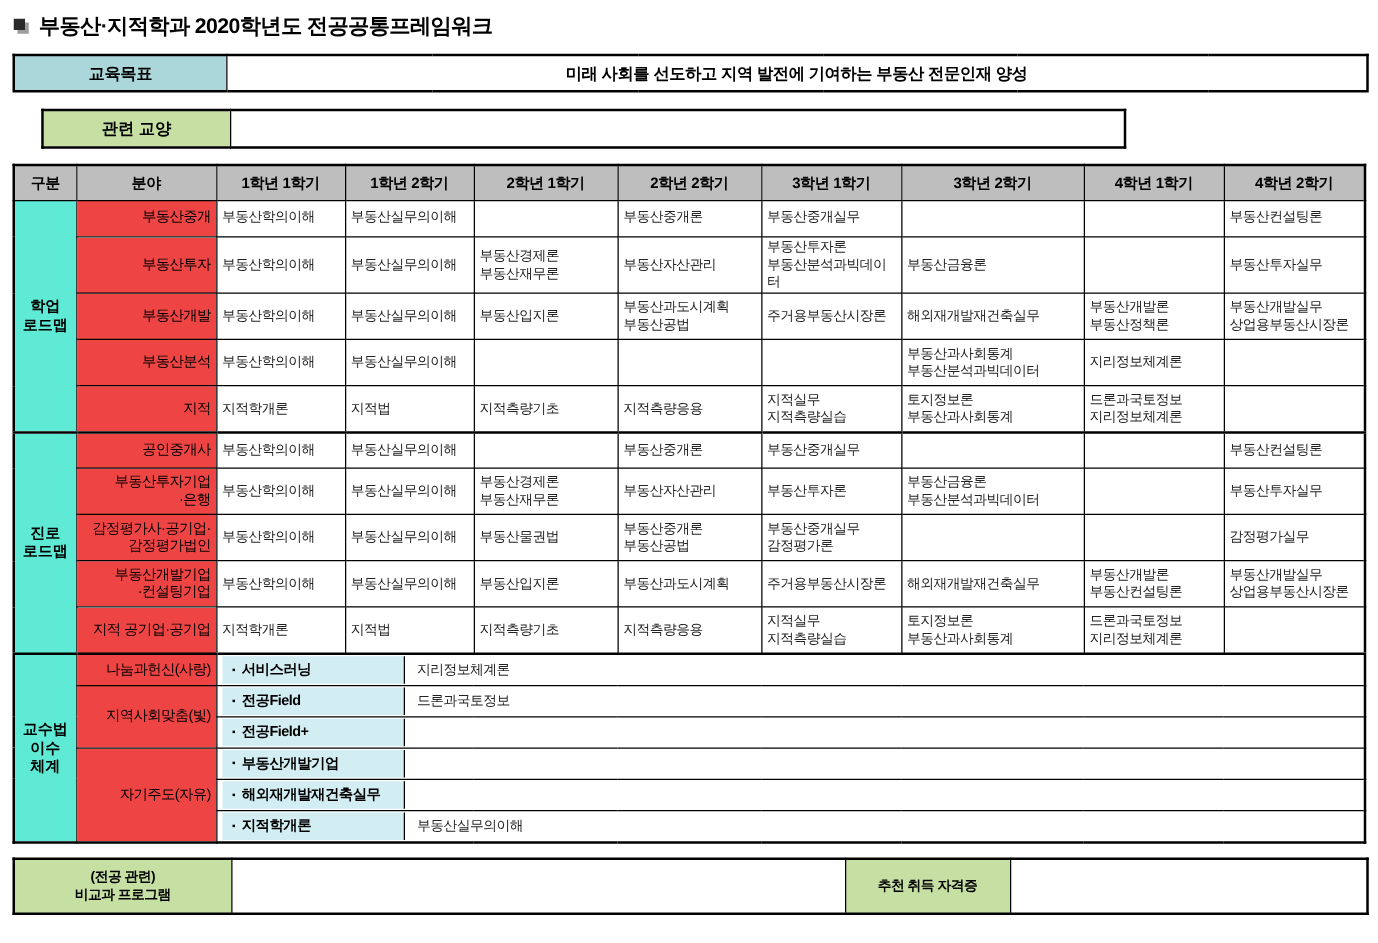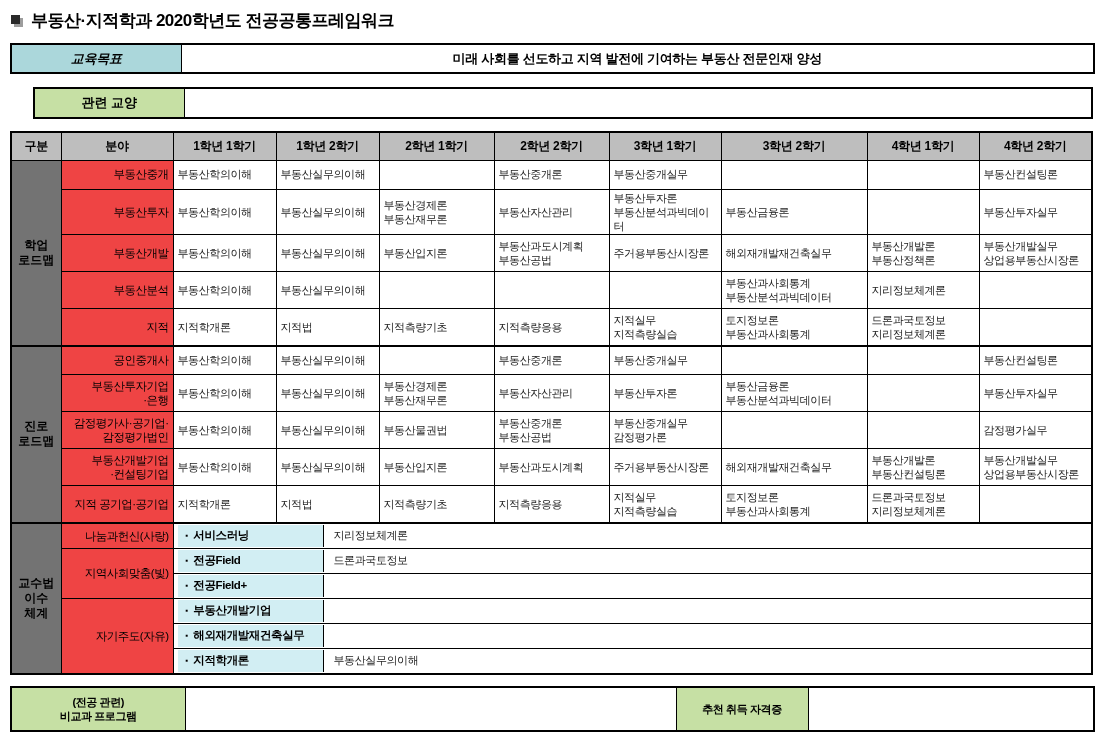--- a/index.html
+++ b/index.html
@@ -16,49 +16,49 @@
   .title-bullet {
     width: 9px; height: 9px; background: #2a2a2a;
     box-shadow: 3px 3px 0 #9d9d9d; display: inline-block; margin: 0 11px 2px 1px;
   }
   .title-text { font-size: 17px; font-weight: bold; letter-spacing: -0.5px; }
 
   
   table.tbl { border-collapse: collapse; table-layout: fixed; border: 2px solid #000; }
   table.tbl td, table.tbl th { border: 1px solid #000; overflow: hidden; padding: 1px 4px; }
 
-  .teal { background: #abd7db; font-style: italic; }
+  .teal { background: #abd7db; }
   .teal-light { background: #cfe9eb; }
   .green { background: #c6e0a4; }
 
   
   .top-tbl { width: 1083px; margin-bottom: 13px; }
   .top-tbl tr { height: 29px; }
   .top-tbl tr:first-child td { border-bottom-width: 2px; }
   .top-tbl td { font-size: 13px; font-weight: bold; text-align: center; vertical-align: middle; letter-spacing: -0.3px; }
 
   
-  .rel-tbl { width: 1060px; margin: 0 0 12px 23px; }
+  .rel-tbl { width: 868px; margin: 0 0 12px 23px; }
   .rel-tbl tr { height: 30px; }
   .rel-tbl td { font-size: 13px; vertical-align: middle; }
   .rel-tbl td.lbl { font-weight: bold; text-align: center; }
 
   
   .main-tbl { width: 1081px; }
   .main-tbl thead tr { height: 28px; }
   .main-tbl th {
     background: #bebebe; font-size: 12px; font-weight: bold;
     border-bottom: 2px solid #000; letter-spacing: -0.3px;
   }
   .main-tbl tr.h1 { height: 29px; }
   .main-tbl tr.h2 { height: 37px; }
   .main-tbl tr.teach-row { height: 24px; }
   .main-tbl tr.section-top td { border-top: 2px solid #000; }
   .group-cell {
-    background: #737373; font-weight: bold; font-size: 12px;
+    background: #5eead4; font-weight: bold; font-size: 12px;
     text-align: center; vertical-align: middle; white-space: pre-line; line-height: 1.25;
   }
   .cat-cell {
     background: #ef4444; font-weight: normal; font-size: 11.5px;
     text-align: right; vertical-align: middle; white-space: pre-line;
     line-height: 1.25; letter-spacing: -0.5px;
   }
   .course-cell {
     font-size: 11px; color: #222; text-align: left; vertical-align: middle;
     white-space: pre-line; line-height: 1.3; padding: 2px 5px; letter-spacing: -0.4px;

